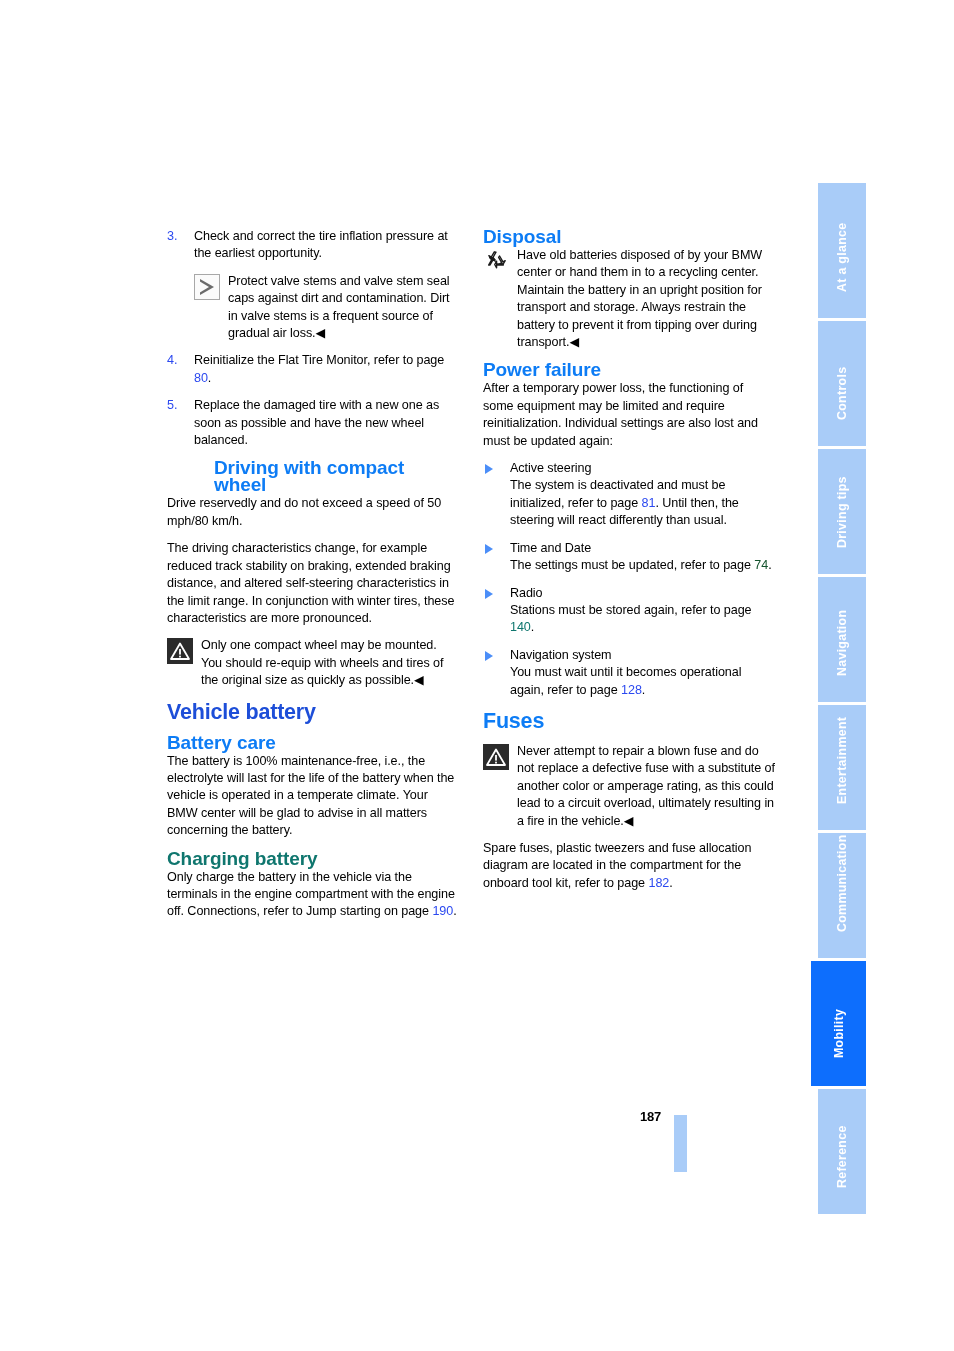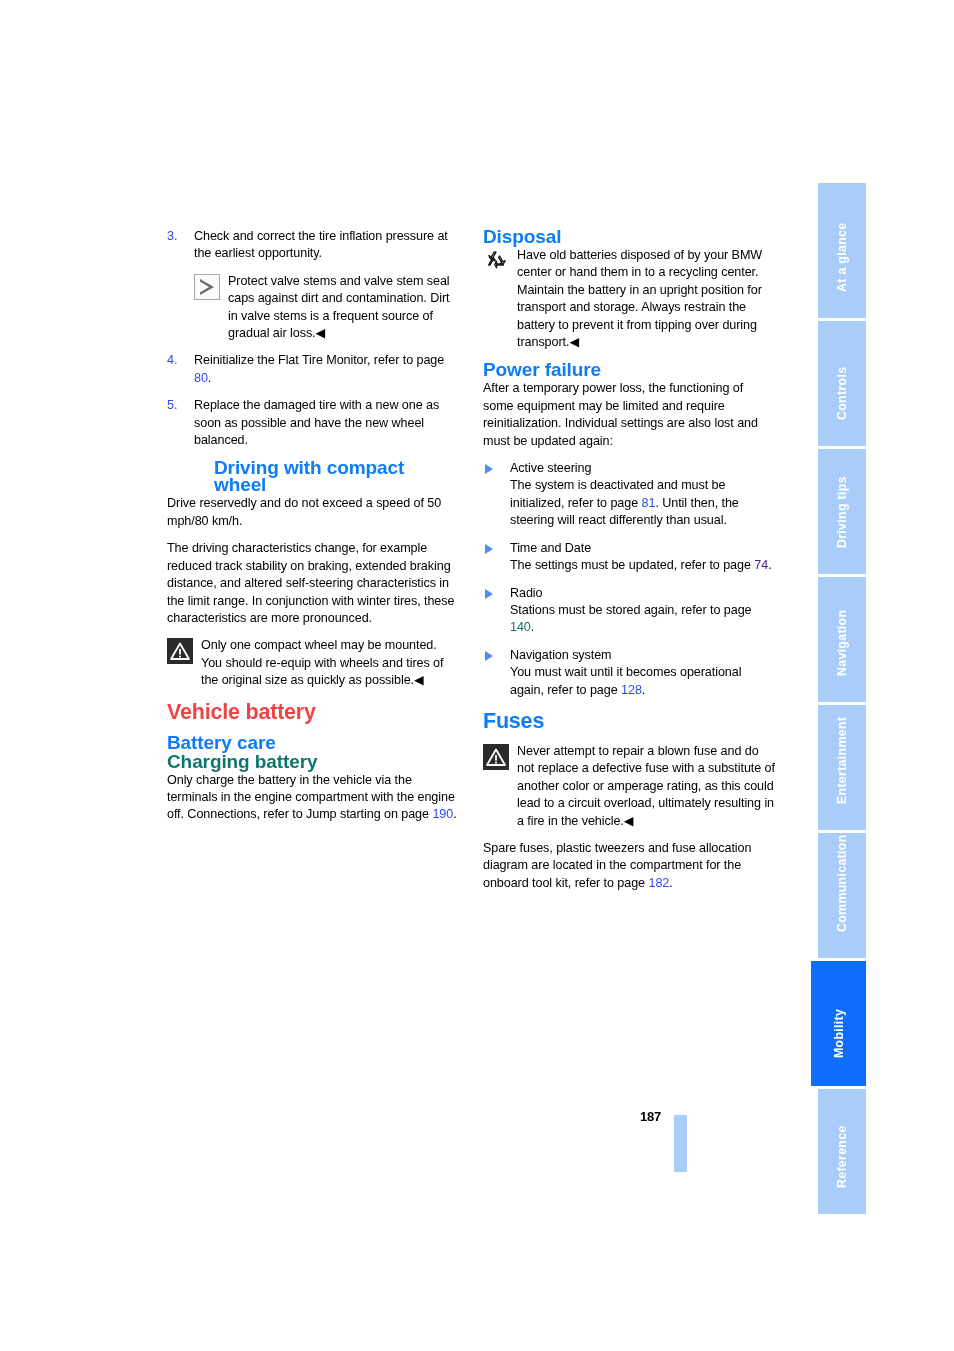--- a/index.html
+++ b/index.html
@@ -245,23 +245,24 @@
           <polygon points="11,2.5 20,18 2,18" fill="none" stroke="#ffffff" stroke-width="1.8" stroke-linejoin="round"></polygon>
           <rect x="10.1" y="8" width="1.8" height="5.6" fill="#ffffff"></rect>
           <rect x="10.1" y="14.7" width="1.8" height="1.8" fill="#ffffff"></rect>
         </svg>
       </span>
       <div class="note-body">
         <span>Only one compact wheel may be mounted. You should re-equip with wheels and tires of the original size as quickly as possible.</span><span class="endmark">◀</span>
       </div>
     </div>
 
-    <h1 class="sec gap-before-h1" style="color: #ef4444;">Vehicle battery</h1>
+    <h1 class="sec gap-before-h1" style="color: #1d4ed8;">Vehicle battery</h1>
 
     <h2 class="sub" style="color: rgb(13, 124, 245);">Battery care</h2>
+    <p>The battery is 100% maintenance-free, i.e., the electrolyte will last for the life of the battery when the vehicle is operated in a temperate climate. Your BMW center will be glad to advise in all matters concerning the battery.</p>
 
     <h2 class="sub gap-before-h2" style="color: #0f766e;">Charging battery</h2>
     <p class="tight"><span>Only charge the battery in the vehicle via the terminals in the engine compartment with the engine off. Connections, refer to Jump starting on page </span><span class="lnk" style="color: rgb(43, 73, 240);">190</span><span>.</span></p>
   </div>
 
   <div class="col col-right">
 
     <h2 class="sub" style="color: rgb(13, 124, 245);">Disposal</h2>
     <div class="note">
       <span class="ico">
@@ -284,21 +285,21 @@
 
     <ul class="tlist">
       <li>
         <span class="tri"></span>
         <span>Active steering</span><br>
         <span>The system is deactivated and must be initialized, refer to page </span><span class="lnk" style="color: rgb(43, 73, 240);">81</span><span>. Until then, the steering will react differently than usual.</span>
       </li>
       <li>
         <span class="tri"></span>
         <span>Time and Date</span><br>
-        <span>The settings must be updated, refer to page </span><span class="lnk" style="color: #4c1d95;">74</span><span>.</span>
+        <span>The settings must be updated, refer to page </span><span class="lnk" style="color: #14532d;">74</span><span>.</span>
       </li>
       <li>
         <span class="tri"></span>
         <span>Radio</span><br>
         <span>Stations must be stored again, refer to page </span><span class="lnk" style="color: #0f766e;">140</span><span>.</span>
       </li>
       <li>
         <span class="tri"></span>
         <span>Navigation system</span><br>
         <span>You must wait until it becomes operational again, refer to page </span><span class="lnk" style="color: rgb(43, 73, 240);">128</span><span>.</span>

